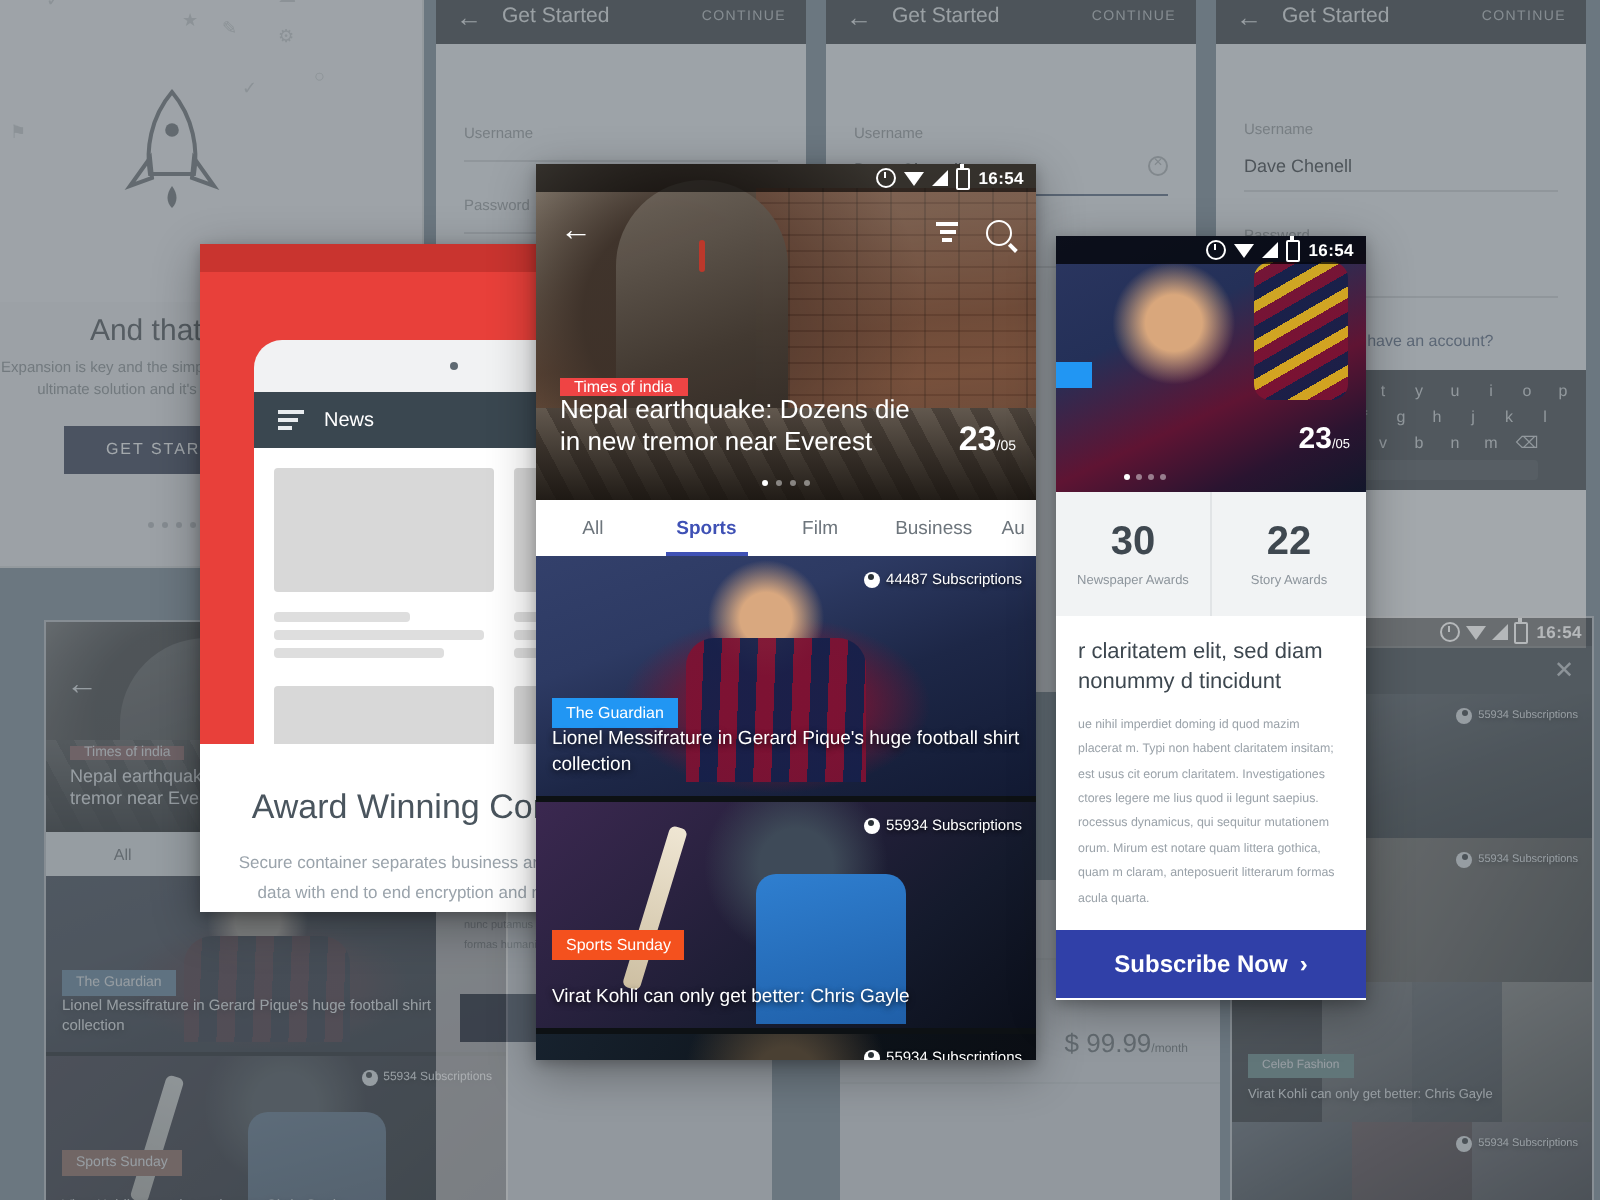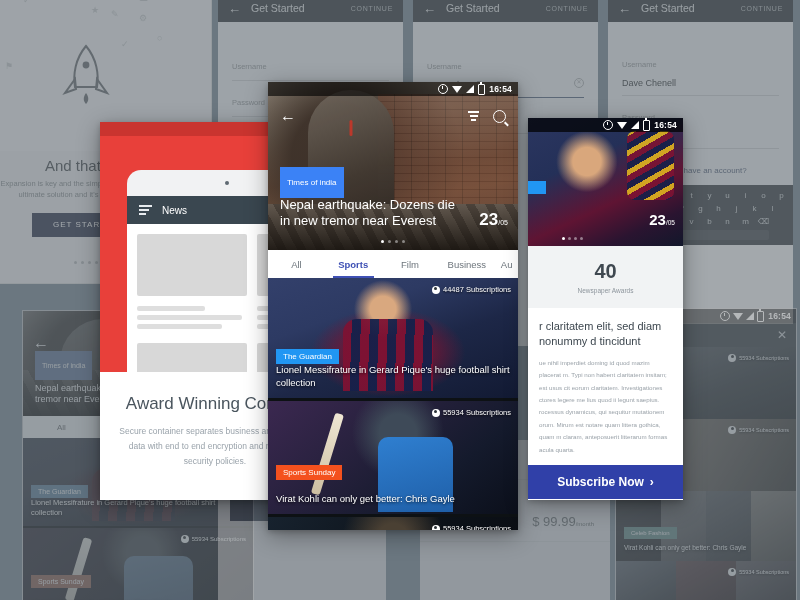--- a/index.html
+++ b/index.html
@@ -89,21 +89,21 @@
   
   .bg-search{width:180px;background:#e9ecef;border:1px solid #d5dade;}
   .srch-bar{height:24px;background:#3a4750;display:flex;align-items:center;
     justify-content:flex-end;padding:0 9px;color:#dfe4e8;font-size:12px;}
   .thumb-row{display:flex;}
   .thumb{position:relative;overflow:hidden;}
 
   
 
   
-  .card-left{left:100px;top:122px;width:230px;height:378px;background:#fff;overflow:hidden;}
+  .card-left{left:100px;top:122px;width:230px;height:334px;background:#fff;overflow:hidden;}
   .cl-red{height:250px;background:#e8403a;position:relative;overflow:hidden;}
   .cl-status{position:absolute;top:0;left:0;right:0;height:14px;background:#c9342f;
     display:flex;align-items:center;justify-content:flex-end;gap:4px;padding:0 6px;}
   .cl-phone{position:absolute;left:27px;top:48px;right:-46px;bottom:-10px;background:#f1f2f3;
     border-radius:14px 14px 0 0;overflow:hidden;}
   .cl-phone-top{height:26px;display:flex;align-items:center;justify-content:center;gap:40px;}
   .cl-cam{width:4px;height:4px;border-radius:50%;background:#5f6a72;}
   .cl-spk{width:10px;height:10px;border-radius:50%;background:#5f6a72;}
   .cl-appbar{height:28px;background:#3a4750;display:flex;align-items:center;gap:10px;padding:0 12px;color:#fff;}
   .cl-hamb{display:flex;flex-direction:column;gap:2.5px;}
@@ -149,22 +149,22 @@
   .cc-arrow{font-size:16px;line-height:1;}
   .cc-navsp{flex:1;}
   .cc-filter{display:flex;flex-direction:column;gap:2.5px;align-items:center;margin-right:14px;}
   .cc-filter i{display:block;height:1.6px;background:#fff;}
   .cc-filter i:nth-child(1){width:11px;}
   .cc-filter i:nth-child(2){width:8px;}
   .cc-filter i:nth-child(3){width:5px;}
   .cc-search{width:11px;height:11px;border:1.7px solid #fff;border-radius:50%;position:relative;}
   .cc-search:after{content:"";position:absolute;right:-4px;bottom:-3px;width:5px;height:1.8px;
     background:#fff;transform:rotate(45deg);}
-  .cc-tag{position:absolute;left:12px;bottom:52px;background:#3b82f6;color:#fff;font-size:8px;
-    padding:11px 7px;}
+  .cc-tag{position:absolute;left:12px;bottom:52px;background:#ef4444;color:#fff;font-size:8px;
+    padding:0 7px;}
   .cc-headline{position:absolute;left:12px;bottom:20px;right:58px;color:#fff;font-size:13px;line-height:1.28;}
   .cc-date{position:absolute;right:10px;bottom:20px;color:#fff;font-size:17px;font-weight:bold;}
   .cc-date small{font-size:7px;font-weight:normal;}
   .cc-pager{position:absolute;left:50%;bottom:7px;transform:translateX(-50%);display:flex;gap:4px;}
   .cc-pager i{width:3px;height:3px;border-radius:50%;background:rgba(255,255,255,.45);display:block;}
   .cc-pager i.on{background:#fff;}
 
   .cc-tabs{height:28px;background:#fff;display:flex;align-items:stretch;}
   .cc-tab{flex:1;display:flex;align-items:center;justify-content:center;font-size:9.5px;color:#6d757c;
     position:relative;}
@@ -598,22 +598,26 @@
       <div class="cr-pager">
           <i class="on"></i>
           <i></i>
           <i></i>
           <i></i>
         </div>
     </div>
 
     <div class="cr-stats">
       <div class="cr-stat">
-        <span class="cr-num">40</span>
+        <span class="cr-num">30</span>
         <span class="cr-lbl">Newspaper Awards</span>
+      </div>
+      <div class="cr-stat">
+        <span class="cr-num">22</span>
+        <span class="cr-lbl">Story Awards</span>
       </div>
     </div>
 
     <div class="cr-body">
       <div class="cr-btitle">r claritatem elit, sed diam nonummy d tincidunt</div>
       <div class="cr-btext">ue nihil imperdiet doming id quod mazim placerat m. Typi non habent claritatem insitam; est usus cit eorum claritatem. Investigationes ctores legere me lius quod ii legunt saepius. rocessus dynamicus, qui sequitur mutationem orum. Mirum est notare quam littera gothica, quam m claram, anteposuerit litterarum formas acula quarta.</div>
     </div>
     <div class="cr-cta">
       <span>Subscribe Now</span>
       <span>›</span>

